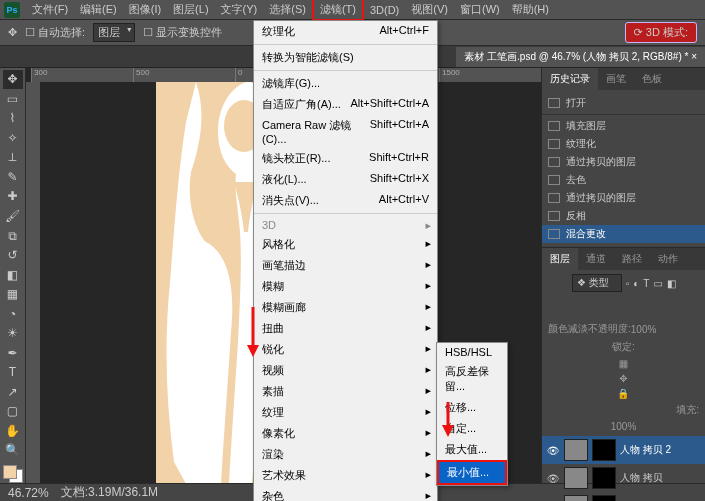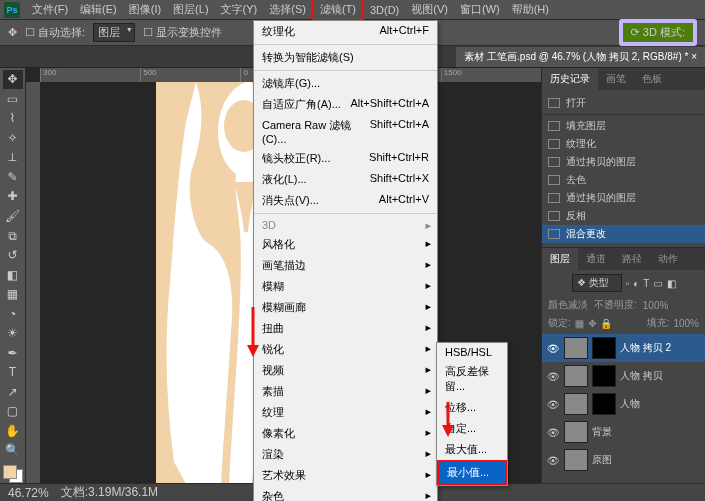--- a/index.html
+++ b/index.html
@@ -7,36 +7,36 @@
   
   .menubar { height: 20px; background: #535353; display: flex; align-items: center; padding: 0 4px; border-bottom: 1px solid #2a2a2a; }
   .menubar .logo { width: 16px; height: 16px; background: #14532d; border-radius: 2px; display: flex; align-items: center; justify-content: center; color: #31a8ff; font-size: 9px; font-weight: bold; margin-right: 6px; }
   .menubar .mitem { padding: 2px 6px; cursor: default; }
   .menubar .mitem.hl { border: 2px solid #e11; background: #535353; }
   
   .optbar { height: 26px; background: #535353; display: flex; align-items: center; padding: 0 8px; gap: 8px; border-bottom: 1px solid #2a2a2a; }
   .optbar .chk { display: flex; align-items: center; gap: 3px; }
   .optbar .sel { background: #3a3a3a; border: 1px solid #222; padding: 1px 14px 1px 4px; color: #ccc; position: relative; }
   .optbar .sel::after { content: "▾"; position: absolute; right: 3px; font-size: 8px; }
-  .optbar .btn3d { padding: 2px 8px; background: #4d7c0f; border: 4px solid #c4b5fd; border-radius: 3px; margin-left: auto; text-align: center; }
+  .optbar .btn3d { padding: 2px 8px; background: #b91c1c; border: 1px solid #c4b5fd; border-radius: 3px; margin-left: auto; text-align: center; }
   
   .tabrow { height: 22px; background: #3a3a3a; display: flex; align-items: center; padding-left: 4px; border-bottom: 1px solid #222; justify-content: flex-end; }
   .tabrow .doctab { background: #535353; padding: 3px 8px; font-size: 10px; color: #fff; }
   
   .workarea { display: flex; height: calc(501px - 20px - 26px - 22px - 18px); }
   
   .toolbox { width: 26px; background: #535353; border-right: 1px solid #2a2a2a; display: flex; flex-direction: column; align-items: center; padding-top: 2px; gap: 1px; }
   .tool { width: 20px; height: 20px; display: flex; align-items: center; justify-content: center; color: #ccc; font-size: 12px; }
   .tool.sel { background: #2c2c2c; }
   .colorbox { margin-top: 4px; width: 20px; height: 20px; position: relative; }
   .colorbox .fg { position: absolute; width: 14px; height: 14px; background: #f2d2a8; border: 1px solid #888; top: 0; left: 0; }
   .colorbox .bg { position: absolute; width: 14px; height: 14px; background: #fff; border: 1px solid #888; bottom: 0; right: 0; }
   
   .canvas-area { flex: 1; background: #262626; position: relative; overflow: hidden; }
-  .ruler-h { position: absolute; top: 0; left: 14px; right: 0; height: 14px; background: #535353; font-size: 8px; color: #aaa; display: flex; }
+  .ruler-h { position: absolute; top: 0; left: 5px; right: 0; height: 14px; background: #535353; font-size: 8px; color: #aaa; display: flex; }
   .ruler-v { position: absolute; top: 14px; left: 0; width: 14px; bottom: 0; background: #535353; }
   .ruler-h span { flex: 1; border-left: 1px solid #777; padding-left: 2px; }
   .canvas { position: absolute; top: 14px; left: 130px; width: 260px; bottom: 0; background: #f2d2a8; }
   .figure { position: absolute; inset: 0; }
   
   .dropdown { position: absolute; top: 20px; left: 253px; width: 185px; background: #f0f0f0; color: #000; border: 1px solid #888; font-size: 11px; z-index: 10; box-shadow: 2px 2px 4px rgba(0,0,0,0.3); }
   .dd-item { padding: 3px 8px; display: flex; justify-content: space-between; position: relative; }
   .dd-item.arrow::after { content: "▸"; position: absolute; right: 6px; }
   .dd-sep { height: 1px; background: #ccc; margin: 2px 0; }
   .dd-item.dim { color: #888; }
@@ -56,22 +56,22 @@
   .panel-tabs .pt.active { background: #454545; color: #fff; }
   .hist-list { flex: 0 0 auto; padding: 4px 0; max-height: 162px; overflow: hidden; }
   .hist-row { display: flex; align-items: center; padding: 2px 6px; gap: 6px; font-size: 10px; }
   .hist-row.sel { background: #2c5a8c; color: #fff; }
   .hist-ico { width: 12px; height: 10px; border: 1px solid #888; }
   .hist-sep { height: 1px; background: #333; margin: 2px 0; }
   
   .layer-panel { border-top: 1px solid #2a2a2a; }
   .layer-opts { display: flex; align-items: center; padding: 4px 6px; gap: 4px; font-size: 10px; margin-left: 24px; }
   .layer-opts .sel2 { background: #3a3a3a; border: 1px solid #222; padding: 1px 12px 1px 4px; color: #ccc; }
-  .layer-opts2 { display: flex; align-items: center; padding: 2px 6px; gap: 6px; font-size: 10px; color: #999; }
-  .lock-row { display: flex; align-items: center; padding: 2px 6px; gap: 4px; font-size: 10px; color: #999; }
+  .layer-opts2 { display: flex; align-items: center; padding: 2px 6px; gap: 0; font-size: 10px; color: #999; margin-top: 24px; }
+  .lock-row { display: flex; align-items: center; padding: 2px 6px; gap: 4px; font-size: 10px; color: #999; flex-direction: column; }
   .layers { padding: 2px 0 20px 0; }
   .layer-row { display: flex; align-items: center; padding: 3px 4px; gap: 4px; font-size: 10px; }
   .layer-row.sel { background: #2c5a8c; color: #fff; }
   .eye { width: 14px; text-align: center; font-size: 10px; }
   .thumb { width: 24px; height: 22px; background: #888; border: 1px solid #222; }
   .thumb.mask { background: #000; }
   .layer-name { flex: 1; }
   
   .statusbar { height: 18px; background: #454545; display: flex; align-items: center; padding: 0 8px; font-size: 12px; color: #ccc; gap: 12px; border-top: 1px solid #2a2a2a; }
 </style>

